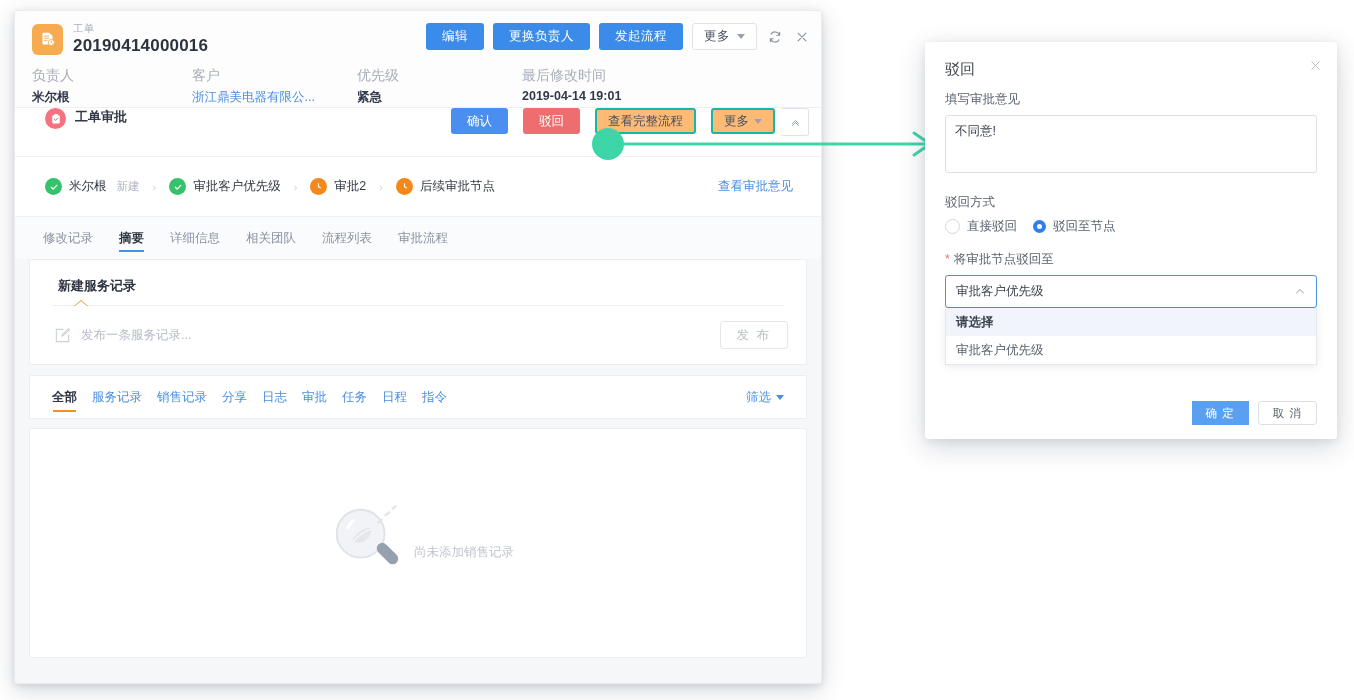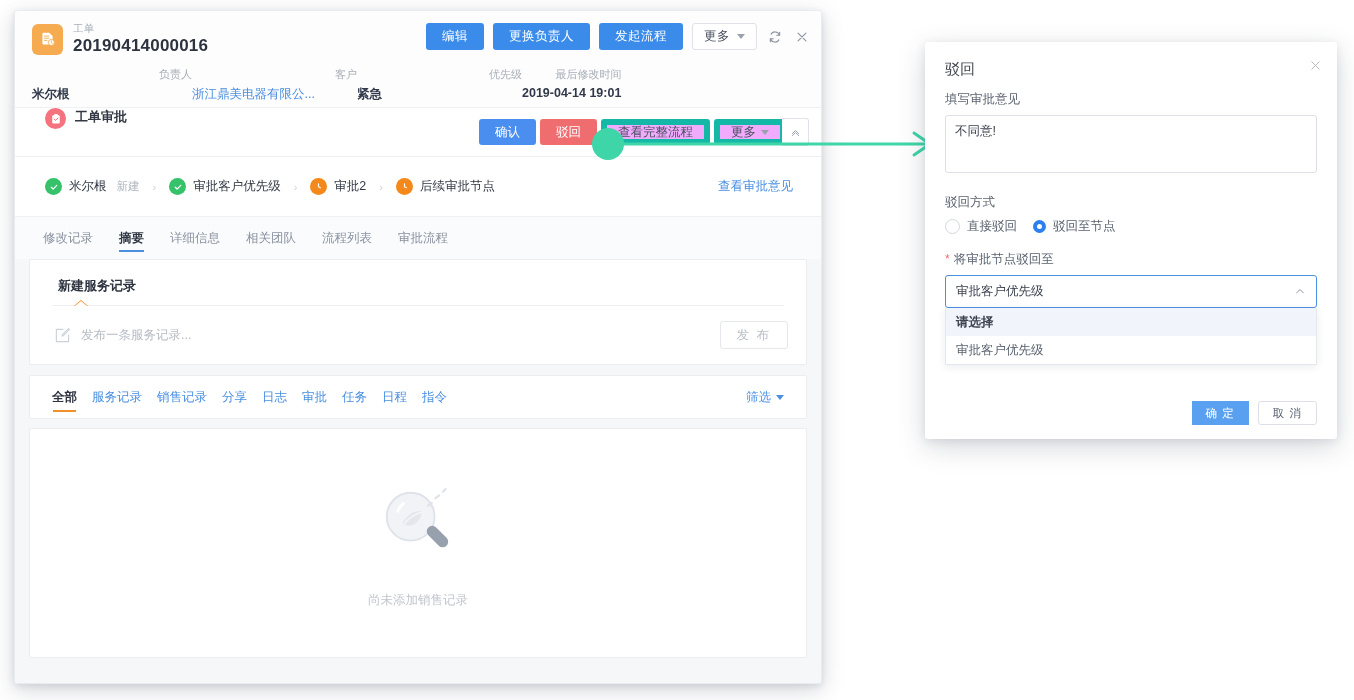--- a/index.html
+++ b/index.html
@@ -106,21 +106,21 @@
   }
 
   
   .meta-row {
     position: absolute;
     left: 0; top: 56px;
     width: 100%;
     display: flex;
   }
   .meta-cell { padding-left: 0; }
-  .meta-k { font-size: 11px; color: #a8aeb9; margin-bottom: 4px; text-align: right; }
+  .meta-k { font-size: 14px; color: #a8aeb9; margin-bottom: 4px; }
   .meta-v { font-size: 12.5px; color: #31384a; font-weight: bold; }
   .meta-v.link { color: #4a8fe0; font-weight: normal; }
 
   
   .appr-bar {
     position: relative;
     height: 48px;
     background: #fff;
     border-bottom: 1px solid #eef0f3;
   }
@@ -131,34 +131,34 @@
     font-size: 13px; color: #333a46; font-weight: bold;
   }
   .appr-dot {
     width: 21px; height: 21px; border-radius: 50%;
     background: #f4737e;
     display: flex; align-items: center; justify-content: center;
   }
   .appr-btns {
     position: absolute;
     right: 12px; top: 0; height: 48px;
-    display: flex; align-items: center; gap: 4px; font-family: Liberation Mono, monospace;
+    display: flex; gap: 15px; font-family: Liberation Mono, monospace;
   }
   .btn-confirm {
     background: #4a8ff0; color: #fff; border: none;
     border-radius: 3px; height: 26px; padding: 0 16px;
     font-size: 12.5px; font-family: inherit; cursor: pointer;
   }
   .btn-reject {
     background: #ef6c6f; color: #fff; border: none;
     border-radius: 3px; height: 26px; padding: 0 16px;
     font-size: 12.5px; font-family: inherit; cursor: pointer;
   }
   .btn-out {
-    background: #f0abfc; color: #4a5160; border: 6px solid #14b8a6;
+    background: #fdba74; color: #4a5160; border: 2px solid #14b8a6;
     border-radius: 3px; height: 26px; padding: 0 11px;
     font-size: 12.5px; font-family: inherit; cursor: pointer;
     display: flex; align-items: center; gap: 5px;
   }
   .collapse-btn {
     width: 26px; height: 26px; border: 1px solid #dfe2e8;
     border-left: none;
     background: #fff; cursor: pointer;
     display: flex; align-items: center; justify-content: center;
     color: #9aa1ad; font-size: 11px;
@@ -327,21 +327,20 @@
     width: 0; height: 0;
     border-left: 4px solid transparent;
     border-right: 4px solid transparent;
     border-top: 5px solid #4a8fe0;
   }
 
   
   .card-empty {
     height: 228px;
     display: flex;
-    flex-direction: column;
     align-items: center;
     justify-content: center;
   }
   .empty-text {
     font-size: 12.5px;
     color: #c0c5cd;
     margin-top: 18px;
   }
 
   

